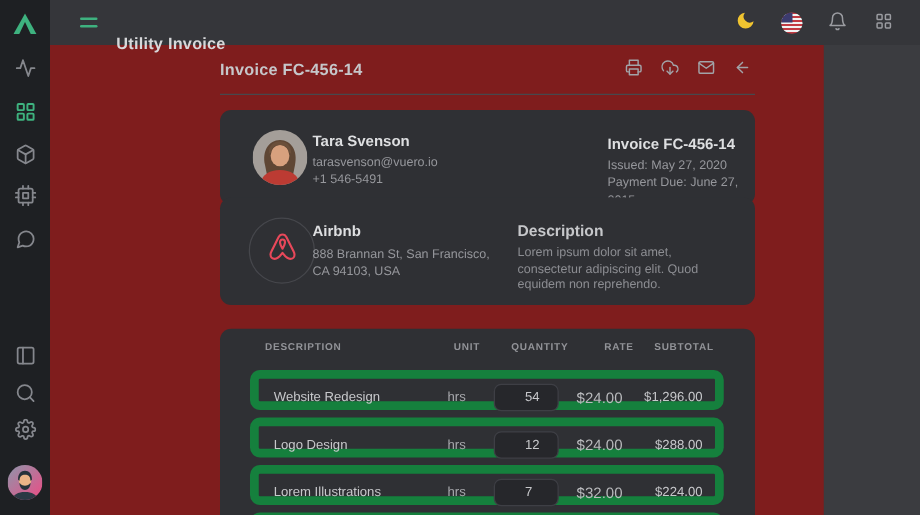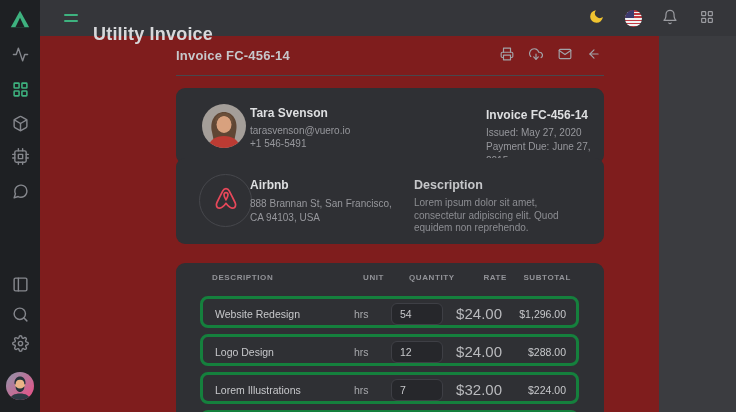--- a/index.html
+++ b/index.html
@@ -12,21 +12,21 @@
               background:none; border:none; cursor:pointer; color:#85878d; }
   .side-btn svg { width:17px; height:17px; }
   .side-btn.active { color:#3eb27f; }
   .logo-btn { position:absolute; left:0; top:6px; width:40px; height:28px; display:flex; align-items:center; justify-content:center; background:none; border:none; cursor:pointer; }
   .side-avatar { position:absolute; left:6px; top:372px; width:28px; height:28px; border-radius:50%; overflow:hidden; border:none; padding:0; cursor:pointer; background:none; }
 
   
   .navbar { position:absolute; left:40px; top:0; width:696px; height:36px; background:#35363a; display:flex; align-items:center; z-index:4; }
   .burger { margin-left:24px; width:16px; height:12px; display:flex; flex-direction:column; justify-content:center; gap:4px; background:none; border:none; cursor:pointer; }
   .burger span { display:block; width:14px; height:2px; background:#3eb27f; border-radius:2px; }
-  .nav-title { margin-left:13px; font-size:18px; font-weight:700; color:#d7d8da; letter-spacing:.2px;margin-top:32px; }
+  .nav-title { margin-left:13px; font-size:13px; font-weight:700; color:#d7d8da; letter-spacing:.2px;margin-top:32px; }
   .nav-right { position:absolute; right:16px; top:0; height:36px; display:flex; align-items:center; gap:11px; }
   .nav-ic { width:26px; height:26px; display:flex; align-items:center; justify-content:center; background:none; border:none; cursor:pointer; color:#9b9ca1; }
   .nav-ic svg { width:16px; height:16px; }
   .moon svg { width:17px; height:17px; }
   .flag { position:relative; width:17px; height:17px; border-radius:50%; overflow:hidden;
           background:repeating-linear-gradient(180deg,#c23a42 0 1.6px,#f2f2f2 1.6px 3.2px); }
   .flag::before { content:""; position:absolute; left:0; top:0; width:9px; height:8px; background:#3c3b6e; }
 
   
   .main { position:absolute; left:40px; top:36px; width:619px; height:376px; background:#7f1d1d; }
@@ -59,27 +59,27 @@
   .client-line { font-size:10px; color:#96979c; line-height:14px; }
   .desc-block { position:absolute; left:238px; top:20px; width:176px; }
   .desc-title { font-size:12.5px; font-weight:700; color:#c6c7ca; margin-bottom:5px; }
   .desc-body { font-size:10px; color:#8c8d92; line-height:12.5px; }
 
   
   .thead { position:absolute; left:0; top:10px; width:428px; height:16px; }
   .th { position:absolute; font-size:8px; font-weight:700; letter-spacing:.6px; color:#929398; text-transform:uppercase; }
   .th-desc { left:36px; } .th-unit { left:187px; } .th-qty { left:233px; }
   .th-rate { right:97px; } .th-sub { right:33px; }
-  .trow { position:absolute; left:24px; width:379px; height:32px; border:3px solid #15803d; border-radius:8px; background:#2f3034; }
+  .trow { position:absolute; left:24px; width:379px; height:32px; border:7px solid #15803d; border-radius:8px; background:#2f3034; }
   .trow-1 { top:33px; } .trow-2 { top:71px;text-decoration:underline; } .trow-3 { top:109px; } .trow-4 { top:147px; height:32px; }
   .td-desc { position:absolute; left:12px; top:0; line-height:30px; font-size:10.5px; color:#c7c8cb; }
   .td-unit { position:absolute; left:151px; top:0; line-height:30px; font-size:10.5px; color:#a7a8ac; }
   .qty-input { position:absolute; left:188px; top:4px; width:52px; height:22px; background:#26272b; border:1px solid #3e3f45;
-               border-radius:6px; color:#c7c8cb; font-size:10.5px; padding:0 0 0 8px; font-family:"Liberation Sans", sans-serif; }
-  .td-rate { position:absolute; right:74px; top:0; line-height:30px; font-size:15px; color:#b9babd;text-align:right; }
+               border-radius:6px; color:#c7c8cb; font-size:10.5px; padding:0 0 0 24px; font-family:"Liberation Sans", sans-serif; }
+  .td-rate { position:absolute; right:74px; top:0; line-height:30px; font-size:12px; color:#b9babd;text-align:right; }
   .td-sub  { position:absolute; right:10px; top:0; line-height:30px; font-size:10.5px; color:#c7c8cb; }
 </style>
 </head>
 <body>
 
 <div class="app">
 
   <aside class="sidebar">
     <button class="logo-btn">
       <span>

